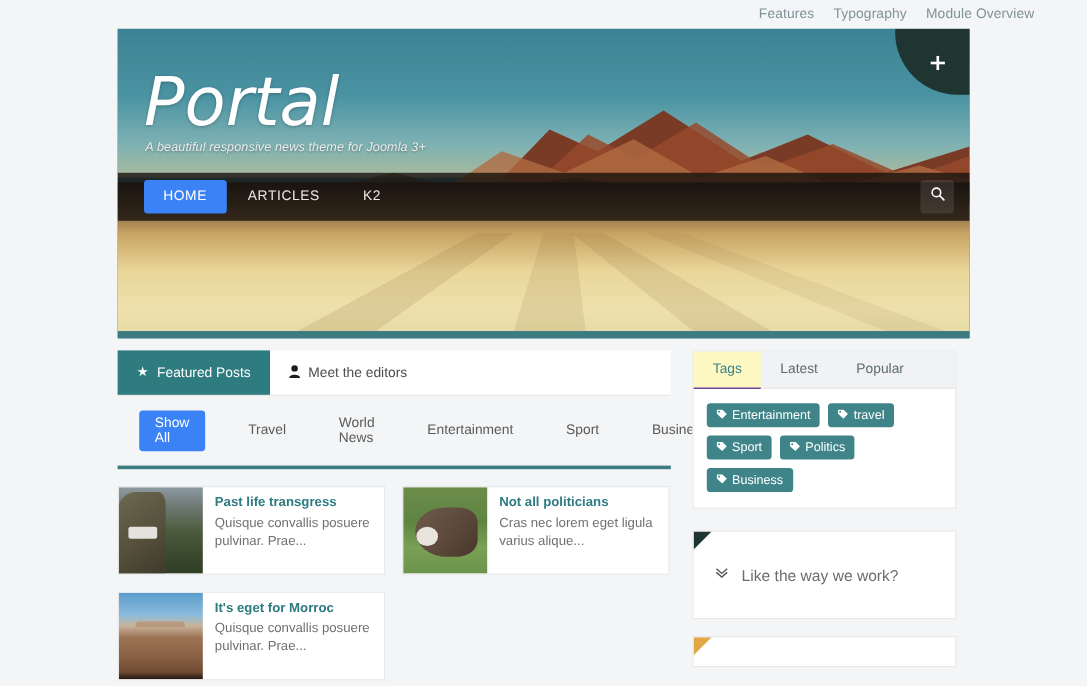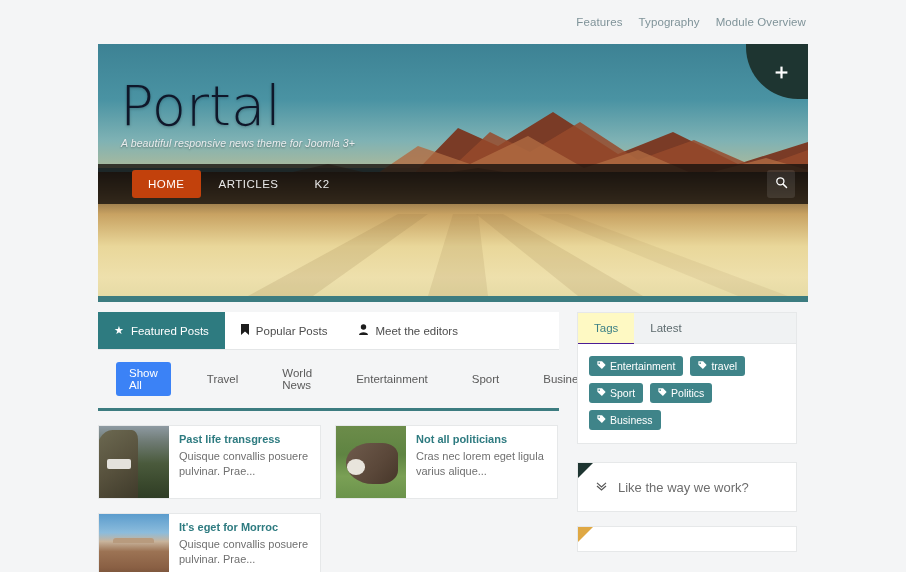--- a/index.html
+++ b/index.html
@@ -8,25 +8,25 @@
     width: 906px;
     height: 572px;
     background: #f4f5f6;
     font-family: "Liberation Sans", sans-serif;
     overflow: hidden;
     position: relative;
   }
 
   
   .topbar {
-    height: 44px;
+    height: 24px;
     display: flex;
     align-items: center;
     justify-content: flex-end;
-    padding-right: 100px;
+    padding-right: 44px;
     gap: 16px;
     background: #f4f5f6;
     margin-left: 28px;
   }
   .topbar a {
     font-size: 11.5px;
     color: #7f9399;
     text-decoration: none;
     letter-spacing: .1px;
   }
@@ -63,25 +63,26 @@
   .hero-bottombar {
     position: absolute; left: 0; bottom: 0; width: 100%; height: 6px;
     background: #3c7c80;
   }
 
   .hero-title {
     position: absolute;
     left: 22px; top: 34px;
     font-size: 56px;
     font-weight: 300;
-    color: #0f172a;
+    color: #ffffff;
     letter-spacing: 0px;
     font-family: "DejaVu Sans", sans-serif;
     line-height: 1;
     text-shadow: 0 1px 3px rgba(0,0,0,.25);
+    font-style: italic;
   }
   .hero-tagline {
     position: absolute;
     left: 23px; top: 93px;
     font-size: 10.5px;
     font-style: italic;
     color: #e9eced;
     letter-spacing: .1px;
     text-shadow: 0 1px 2px rgba(0,0,0,.35);
   }
@@ -119,27 +120,26 @@
     font-size: 11.5px;
     color: #e8e8e8;
     letter-spacing: .5px;
     padding: 0 18px;
     height: 26px;
     line-height: 26px;
     text-decoration: none;
     cursor: pointer;
   }
   .nav-item.active {
-    background: #c2410c;
+    background: #3b82f6;
     color: #ffffff;
     border-radius: 3px;
     padding: 0 16px;
     height: 28px;
     line-height: 28px;
-    margin-left: 12px;
   }
   .search-btn {
     position: absolute;
     right: 13px; top: 50%;
     transform: translateY(-50%);
     width: 28px; height: 28px;
     background: rgba(255,255,255,.10);
     border-radius: 3px;
     display: flex; align-items: center; justify-content: center;
     cursor: pointer;
@@ -300,21 +300,21 @@
     border-radius: 3px;
     cursor: pointer;
   }
   .tag .tag-ic { font-size: 9px; }
 
   .mod {
     background: #ffffff;
     border: 1px solid #e6e8e9;
     position: relative;
     margin-bottom: 14px;
-    height: 50px;
+    height: 74px;
     display: flex; align-items: center;
     padding-left: 18px;
     overflow: hidden;
   }
   .mod .ribbon {
     position: absolute; left: 0; top: 0;
     width: 0; height: 0;
     border-style: solid;
     border-width: 15px 15px 0 0;
   }
@@ -390,28 +390,20 @@
 
     <div class="col-main">
 
       <div class="ctabs">
         <div class="ctab active">
           <span class="ic">★</span>
           <span>Featured Posts</span>
         </div>
         <div class="ctab">
           <span class="ic">
-            <svg width="8" height="11" viewBox="0 0 8 11">
-                <path d="M0,0 H8 V11 L4,7.6 L0,11 Z" fill="#1d1d1d"></path>
-              </svg>
-          </span>
-          <span>Popular Posts</span>
-        </div>
-        <div class="ctab">
-          <span class="ic">
             <svg width="9" height="11" viewBox="0 0 10 12">
                 <circle cx="5" cy="3.2" r="3" fill="#1d1d1d"></circle>
                 <path d="M0,12 C0,8.2 10,8.2 10,12 Z" fill="#1d1d1d"></path>
               </svg>
           </span>
           <span>Meet the editors</span>
         </div>
       </div>
 
       <div class="filters">
@@ -454,20 +446,21 @@
 
       </div>
     </div>
 
     <div class="col-side">
 
       <div class="side-widget">
         <div class="side-tabs">
           <div class="side-tab active">Tags</div>
           <div class="side-tab">Latest</div>
+          <div class="side-tab">Popular</div>
         </div>
         <div class="tags-body">
 
           <span class="tag">
             <span class="tag-ic">
               <svg width="9" height="9" viewBox="0 0 10 10">
                   <path d="M0.4,0.4 H5.6 L9.6,4.4 L5.4,8.8 L0.4,4.2 Z" fill="#ffffff"></path>
                   <circle cx="2.4" cy="2.4" r=".9" fill="#3f8489"></circle>
                 </svg>
             </span>

